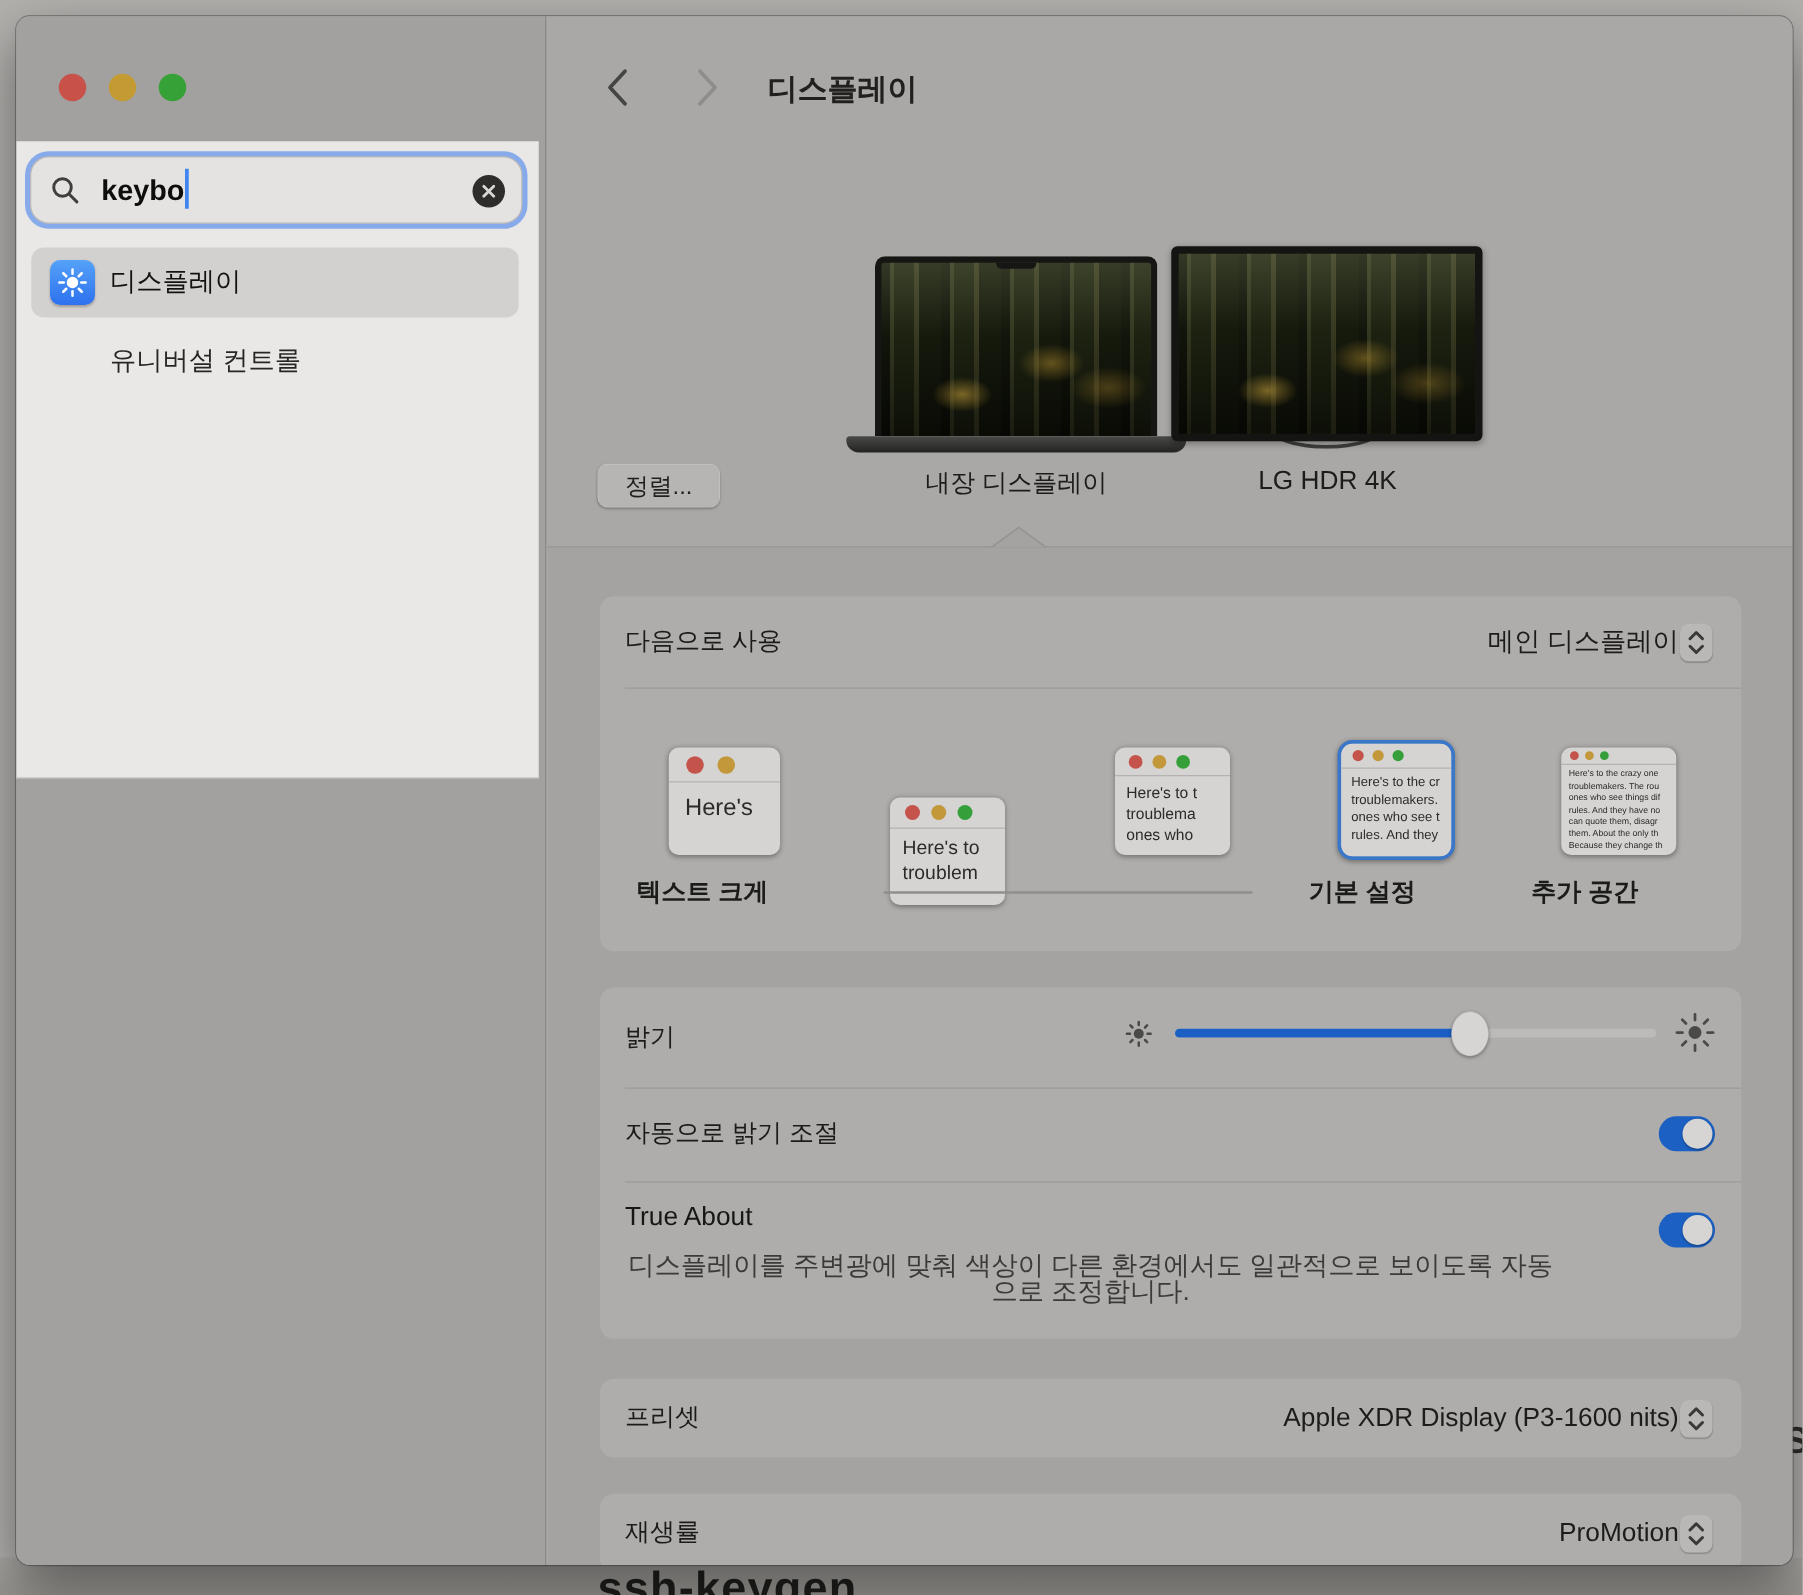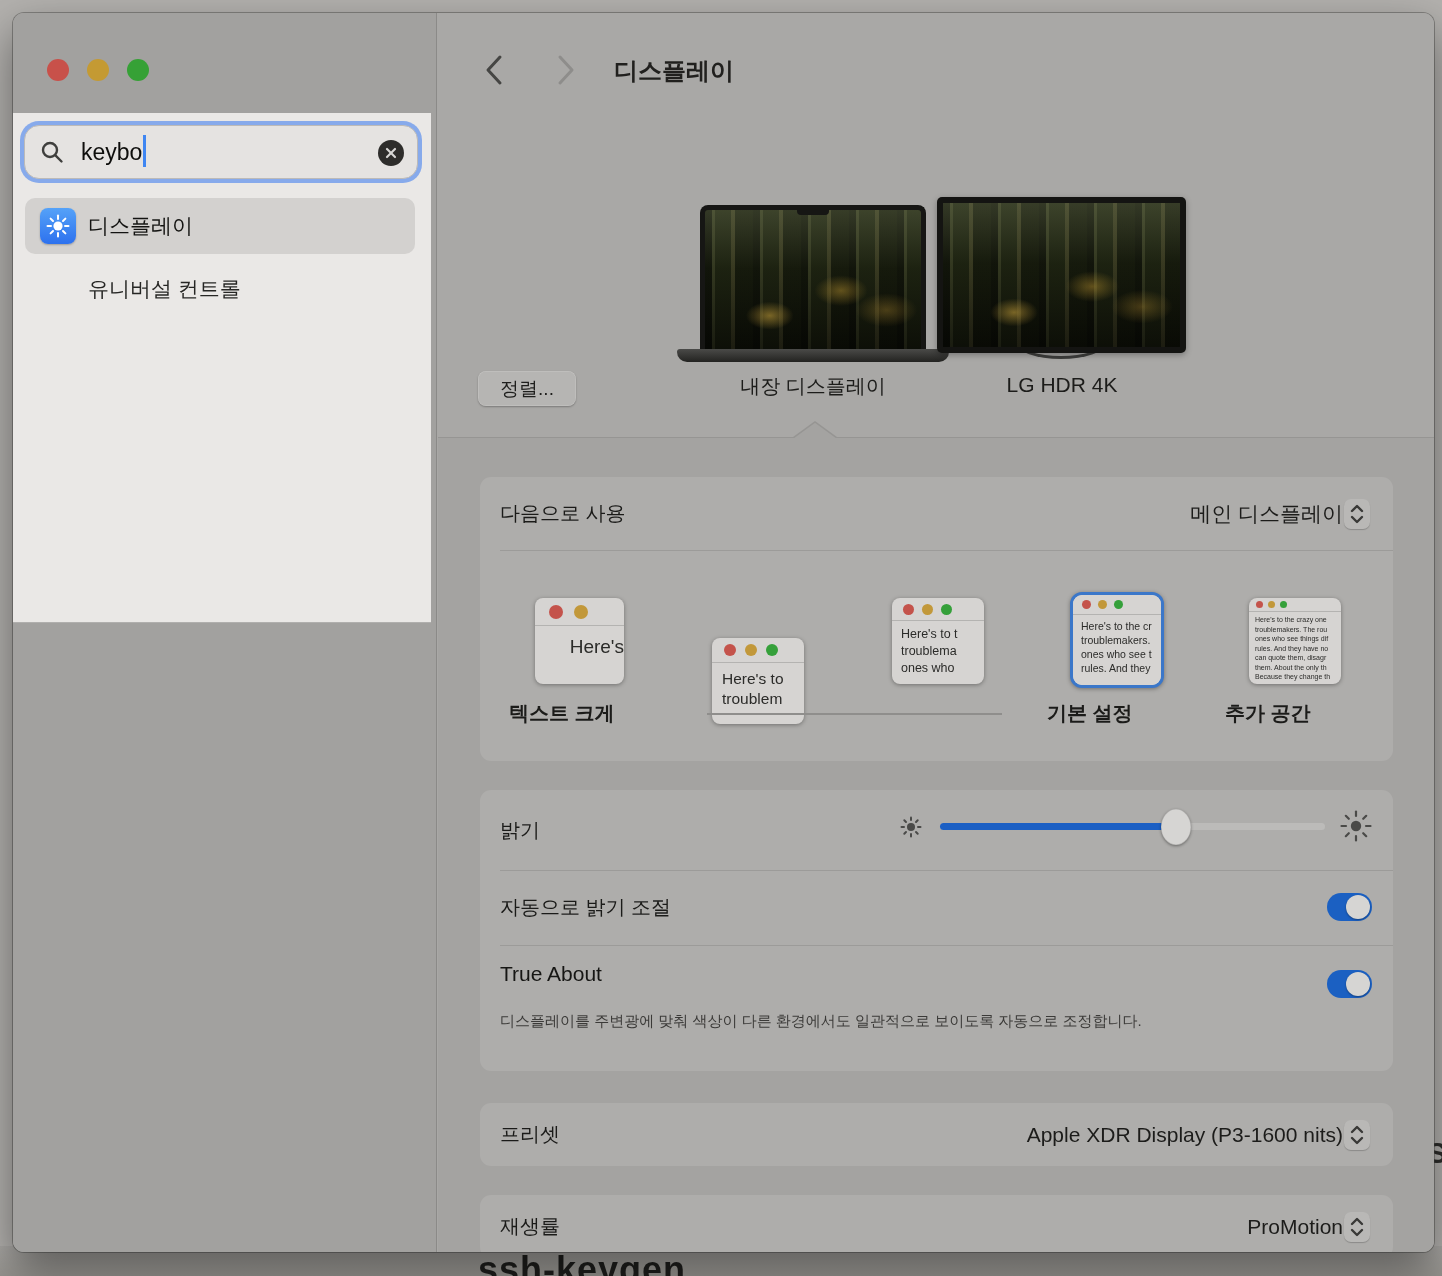--- a/index.html
+++ b/index.html
@@ -27,21 +27,21 @@
   .tl.yellow { left:74px; background:#c49a33; }
   .tl.green { left:114px; background:#36a136; }
 
   .search-panel { position:absolute; left:0; top:100px; width:418px; height:510px;
     background:#eae8e6; border-bottom:1px solid #b0afad; }
   .search-field { position:absolute; left:11px; top:12px; width:394px; height:54px;
     background:#e5e3e1; border:1px solid #bcbab8; border-radius:15px;
     box-shadow:0 0 0 4px #87aaeb; }
   .search-field .mag { position:absolute; left:15px; top:14px; }
   .search-text { position:absolute; left:56px; top:0; height:54px; line-height:53px;
-    font-size:23px; font-weight:400; color:#0e0e0c; white-space:nowrap;text-align:center; }
+    font-size:23px; font-weight:700; color:#0e0e0c; white-space:nowrap;text-align:center; }
   .caret { display:inline-block; width:3px; height:32px; background:#3f86f2; vertical-align:-7px; margin-left:1px; }
   .clear-btn { position:absolute; right:13px; top:14px; width:26px; height:26px; border-radius:50%;
     background:#2e2d2b; display:flex; align-items:center; justify-content:center; }
 
   .result-row-selected { position:absolute; left:12px; top:85px; width:390px; height:56px;
     background:#d3d1cf; border-radius:10px; }
   .result-icon { position:absolute; left:15px; top:10px; width:36px; height:36px; border-radius:8px;
     background:linear-gradient(180deg,#55a2f8,#2d71ee); display:flex; align-items:center; justify-content:center;
     box-shadow:0 1px 2px rgba(0,0,0,.25); }
   .result-label { position:absolute; left:63px; top:0; height:56px; line-height:56px;
@@ -104,21 +104,21 @@
 
   
   .mini { position:absolute; background:#d6d4d2; border-radius:8px; overflow:hidden;
     box-shadow:0 1px 4px rgba(0,0,0,.35); }
   .mini .tb { display:flex; align-items:center; border-bottom:1px solid #b4b3b1; }
   .dot { border-radius:50%; flex:none; }
   .dot.r { background:#c4534b; } .dot.y { background:#c2983a; } .dot.g { background:#35a03a; }
   .mini .bd { color:#2b2b29; white-space:nowrap; overflow:hidden; }
   .m1 { left:55px; top:121px; width:89px; height:86px; }
   .m1 .tb { height:28px; padding-left:14px; gap:11px; } .m1 .dot { width:14px; height:14px; }
-  .m1 .bd { font-size:19px; padding:10px 0 0 13px;text-align:right; }
+  .m1 .bd { font-size:19px; padding:10px 0 0 13px; }
   .m2 { left:232px; top:121px; width:92px; height:86px;margin-top:40px; }
   .m2 .tb { height:25px; padding-left:12px; gap:9px; } .m2 .dot { width:12px; height:12px; }
   .m2 .bd { font-size:15.5px; line-height:20px; padding:6px 0 0 10px; }
   .m3 { left:412px; top:121px; width:92px; height:86px; }
   .m3 .tb { height:23px; padding-left:11px; gap:8px; } .m3 .dot { width:11px; height:11px; }
   .m3 .bd { font-size:12.5px; line-height:17px; padding:5px 0 0 9px; }
   .m4 { left:590px; top:115px; width:94px; height:96px; border:3px solid #3b77c9; border-radius:12px; }
   .m4 .inner { width:100%; height:100%; border-radius:8px; overflow:hidden; background:#d6d4d2; }
   .m4 .tb { height:20px; padding-left:9px; gap:7px; } .m4 .dot { width:9px; height:9px; }
   .m4 .bd { font-size:10.5px; line-height:14px; padding:4px 0 0 8px; }
@@ -135,22 +135,22 @@
   .slider-fill { position:absolute; left:0; top:0; height:7px; background:#1b5fc4; border-radius:4px; }
   .slider-thumb { position:absolute; left:681px; top:19px; width:30px; height:36px; border-radius:50%;
     background:#d6d5d3; box-shadow:0 1px 3px rgba(0,0,0,.4), inset 0 0 0 .5px rgba(0,0,0,.15); }
   .sun { position:absolute; }
 
   
   .toggle { position:absolute; width:45px; height:28px; border-radius:14px; background:#1b60c2; }
   .toggle .knob { position:absolute; right:2px; top:2px; width:24px; height:24px; border-radius:50%;
     background:#d6d5d3; box-shadow:0 1px 2px rgba(0,0,0,.35); }
 
-  .tt-desc { position:absolute; left:20px; top:212px; width:745px; font-size:15px;
-    line-height:38px; color:#3b3a38; }
+  .tt-desc { position:absolute; left:20px; top:212px; width:745px; font-size:21px;
+    line-height:21px; color:#3b3a38;text-align:center; }
   .tt-title { position:absolute; left:20px; top:172px; font-size:21px; font-weight:500; color:#161614; }
 </style>
 </head>
 <body>
 
 <div id="stage">
 
   <div class="bg-bottom"></div>
   <div class="bg-term-text">ssh-keygen</div>
   <div class="bg-right-letter">S</div>

